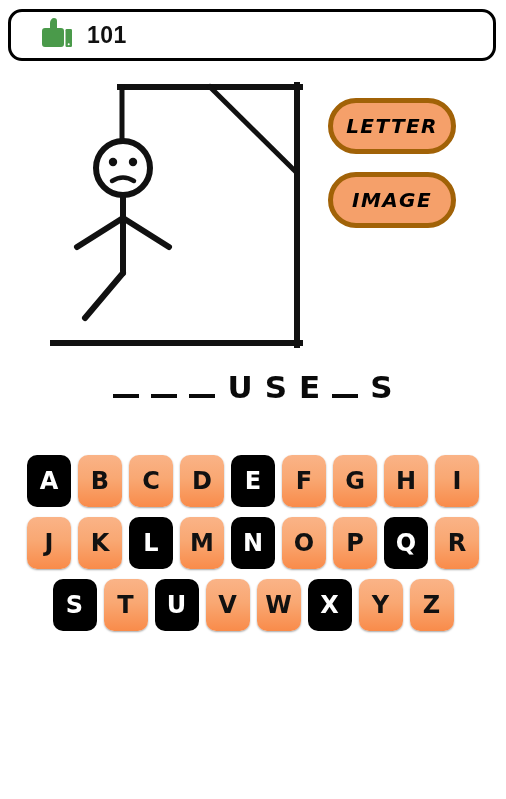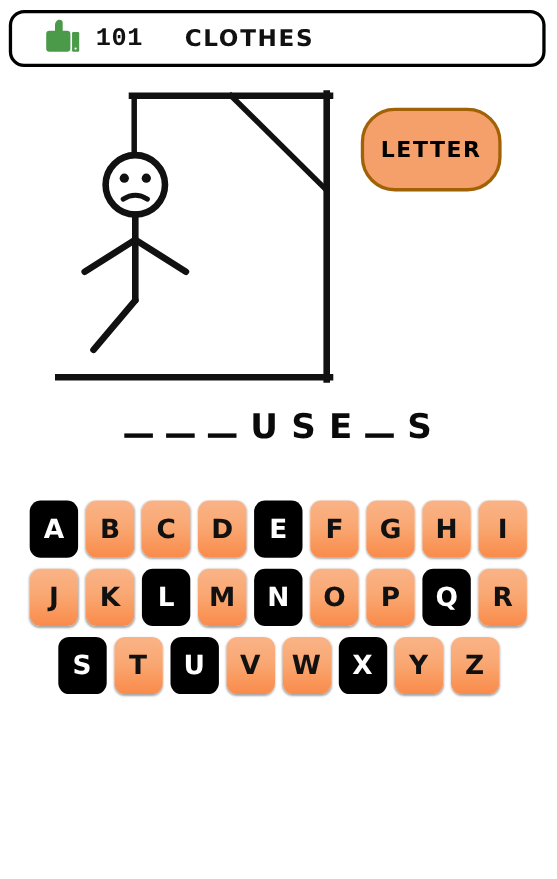--- a/index.html
+++ b/index.html
@@ -17,51 +17,52 @@
     width:488px; height:52px;
     border:3px solid #000;
     border-radius:14px;
     background:#fff;
     display:flex; align-items:center;
   }
   .stat-group { display:flex; align-items:center; }
   .thumb-up   { margin-left:28px; }
   .thumb-down { margin-left:44px; }
   .stat-count {
-    font-family:Liberation Mono, monospace;
+    font-family:Liberation Sans, sans-serif;
     font-size:23px; font-weight:600; color:#111;
     margin-left:14px; letter-spacing:.5px;
   }
   .category-label {
     margin-left:38px;
     font-family:"DejaVu Sans", sans-serif;
     font-size:21px; font-weight:700; color:#111;
     letter-spacing:1.5px;
   }
 
   
   .gallows-area { position:absolute; left:0; top:62px; width:320px; height:295px; }
   .gallows-area svg { display:block; }
 
   
   .action-buttons {
     position:absolute; left:328px; top:98px;
     display:flex; flex-direction:column; gap:18px;
   }
   .action-btn {
-    width:128px; height:76px;
+    width:128px; height:56px;
     background:#f5a06a;
-    border:3px solid #a16207;
+    border:5px solid #a16207;
     border-radius:31px;
     font-family:"DejaVu Sans", sans-serif;
     font-size:20px; font-weight:700; color:#000;
     letter-spacing:1.4px;
     cursor:pointer;
     display:flex; align-items:center; justify-content:center;
     padding:0;
+    font-style:italic;
   }
 
   
   .word-display {
     position:absolute; left:0; top:368px; width:506px;
     display:flex; justify-content:center; align-items:baseline;
     gap:12px;
   }
   .word-slot {
     font-family:"DejaVu Sans", sans-serif;
@@ -102,21 +103,20 @@
                    L18 11 L22 11 C24 11 25 12 25 14 L25 27 C25 29 24 30 22 30
                    L6 30 C4 30 3 29 3 27 Z" fill="#4a9a4a"></path>
           <rect x="26.5" y="12" width="6.5" height="18" rx="1.2" fill="#4a9a4a"></rect>
           <circle cx="29.7" cy="27.2" r="1" fill="#ffffff"></circle>
         </svg>
       </span>
       <span class="stat-count">101</span>
     </div>
 
 
-    <span class="category-label">CLOTHES</span>
   </div>
 
   <div class="gallows-area">
     <svg width="320" height="295" viewBox="0 0 320 295">
       <g stroke="#111" stroke-width="6" stroke-linecap="square" fill="none">
 
         <line x1="120" y1="25" x2="300" y2="25"></line>
 
         <line x1="297" y1="23" x2="297" y2="283"></line>
 
@@ -139,20 +139,21 @@
         <line x1="123" y1="156" x2="77" y2="185"></line>
         <line x1="123" y1="156" x2="169" y2="185"></line>
 
         <line x1="123" y1="211" x2="85" y2="256"></line>
       </g>
     </svg>
   </div>
 
   <div class="action-buttons">
     <button class="action-btn">LETTER</button>
+    <button class="action-btn">IMAGE</button>
   </div>
 
   <div class="word-display" id="word-display">
       <span class="word-slot blank"></span>
       <span class="word-slot blank"></span>
       <span class="word-slot blank"></span>
       <span class="word-slot">U</span>
       <span class="word-slot">S</span>
       <span class="word-slot">E</span>
       <span class="word-slot blank"></span>

